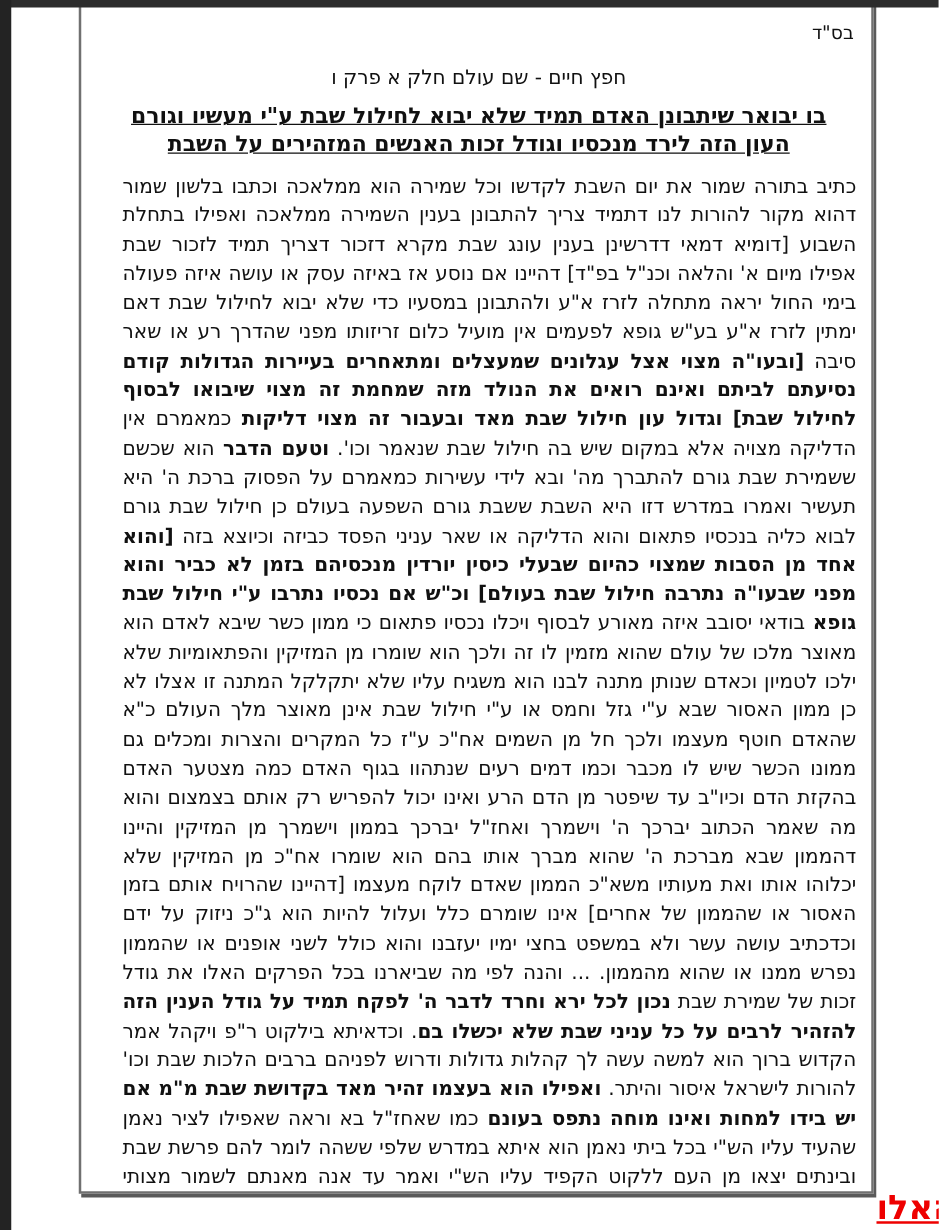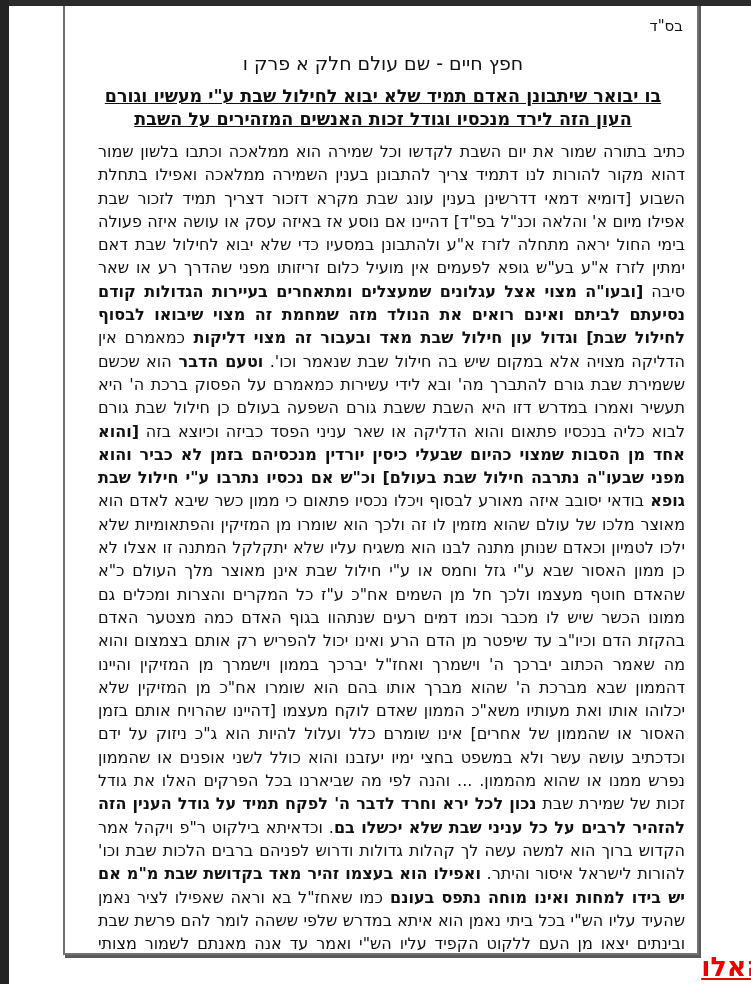--- a/index.html
+++ b/index.html
@@ -33,21 +33,21 @@
     overflow: hidden;
     z-index: 2;
   }
   .besd {
     text-align: right;
     font-size: 15px;
     margin: 8px 2px 0 0;
   }
   .chapter {
     text-align: center;
-    font-size: 19px;
+    font-size: 16px;
     margin-top: 17px;
   }
   .title {
     text-align: center;
     font-size: 17.5px;
     font-weight: bold;
     line-height: 23px;
     margin: 11px 18px 0 18px;
     text-decoration: underline;
   }

